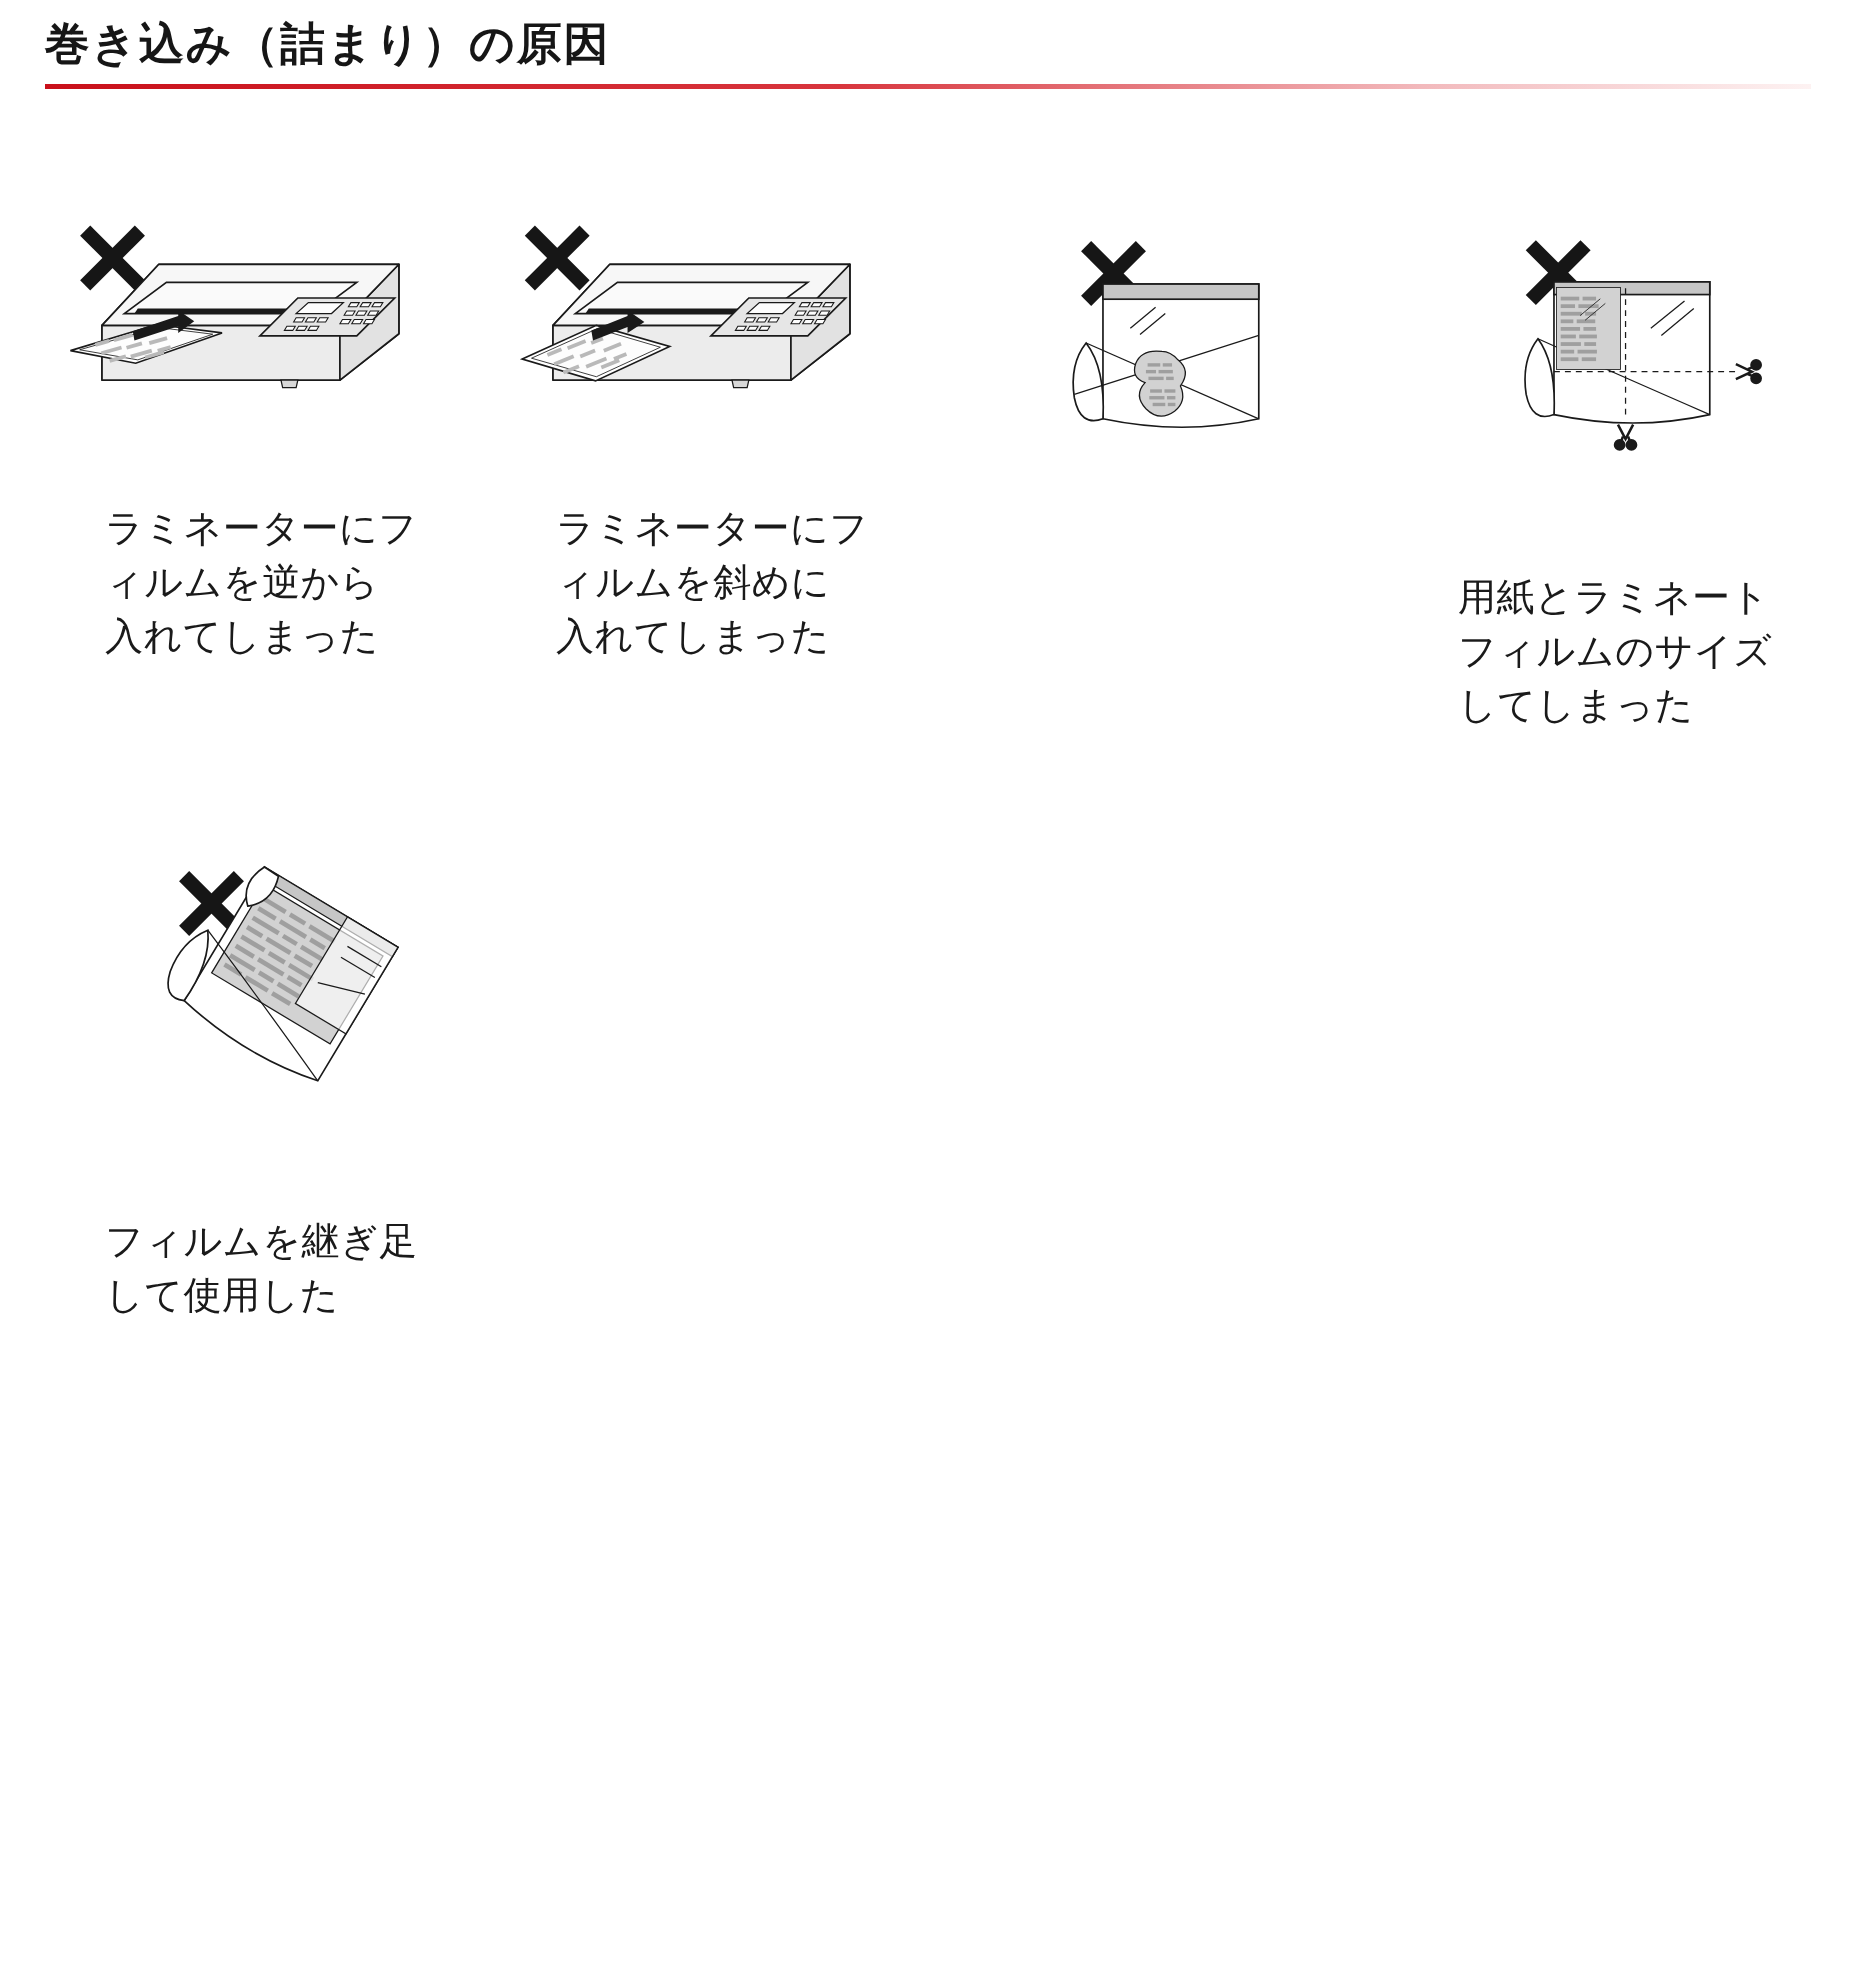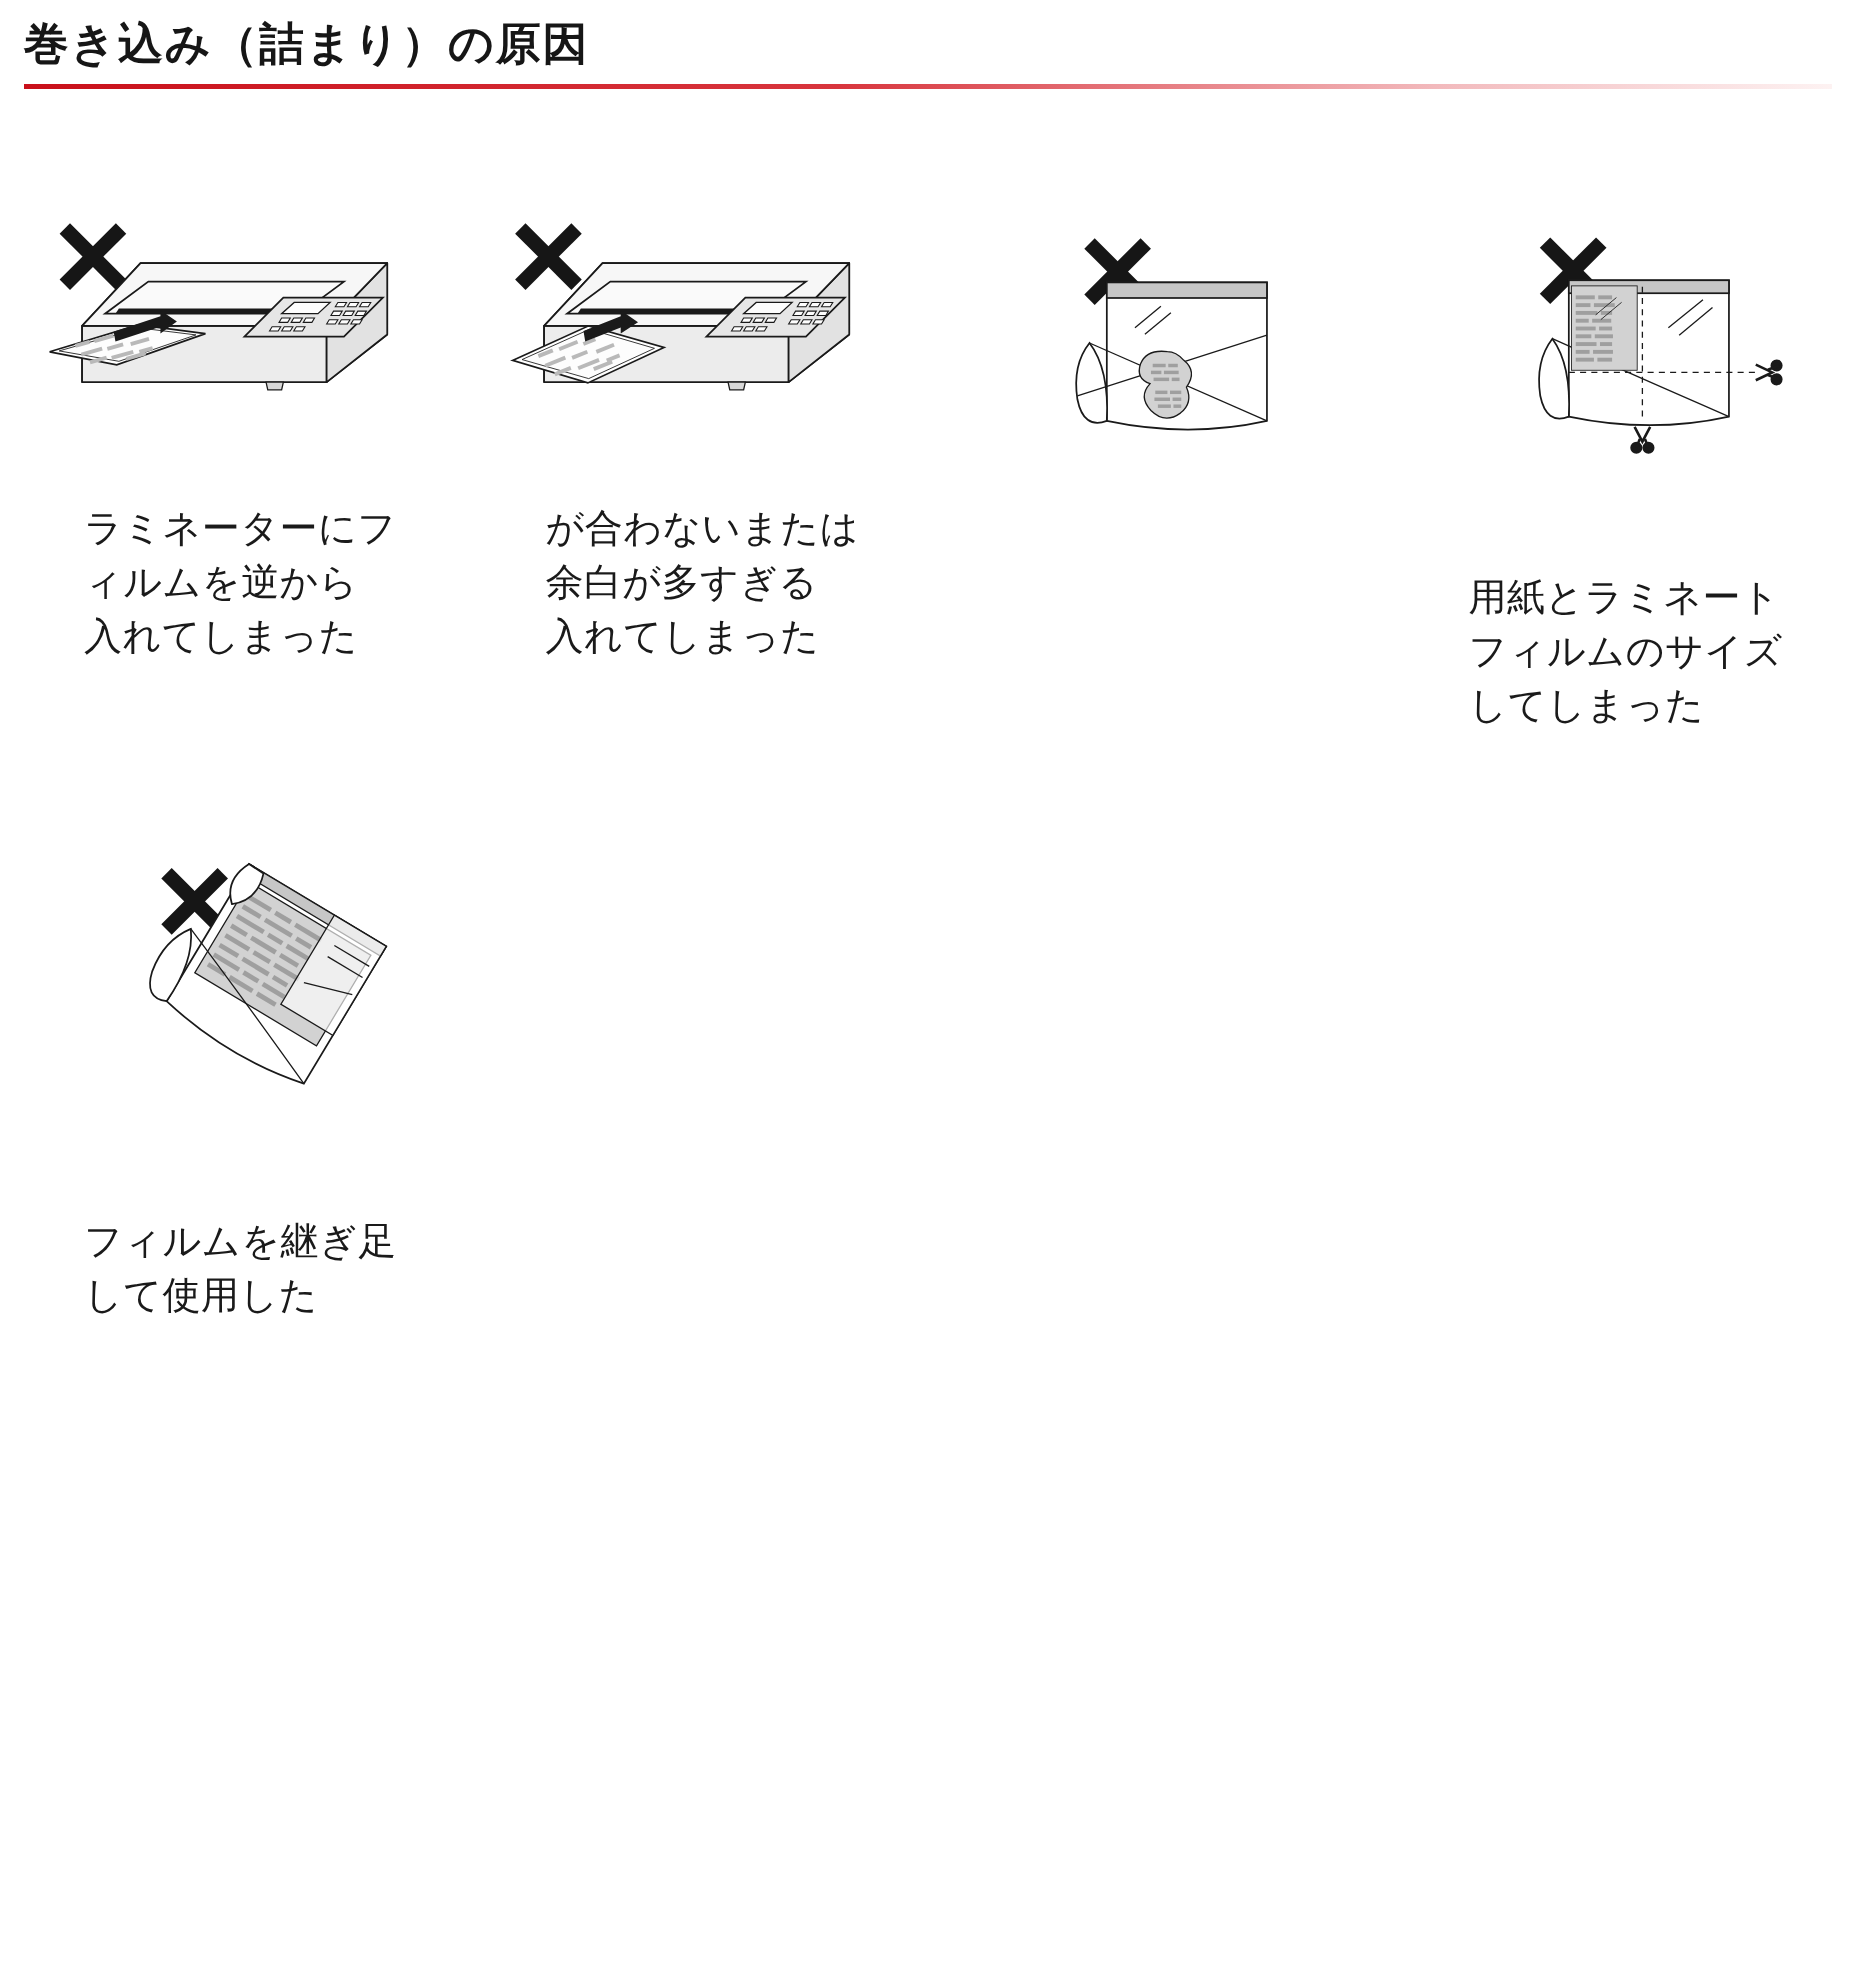--- a/index.html
+++ b/index.html
@@ -13,21 +13,21 @@
     font-family: "Liberation Sans", "DejaVu Sans", sans-serif;
     color: #1a1a1a;
     overflow: hidden;
   }
 
   .page {
     position: relative;
     width: 1856px;
     height: 1424px;
     box-sizing: border-box;
-    padding: 0 15px;
+    padding: 0 36px;
   }
 
   
   .header {
     padding: 19px 8.6px 12px 8.6px;
   }
   .header-title {
     font-size: 45px;
     font-weight: bold;
     letter-spacing: 1.7px;
@@ -206,21 +206,21 @@
               <rect x="172" y="344" width="52" height="9" transform="rotate(-22 172 344)"></rect>
               <rect x="238" y="326" width="32" height="9" transform="rotate(-22 238 326)"></rect>
               <rect x="208" y="346" width="46" height="9" transform="rotate(-22 208 346)"></rect>
             </g>
           </g>
           <g fill="#1a1a1a">
             <path d="M186 262 L272 228 L272 214 L312 242 L272 268 L272 254 L190 286 Z"></path>
           </g>
         </svg>
       </div>
-      <div class="caption">が合わないまたは余白が多すぎる
+      <div class="caption">ラミネーターにフィルムを斜めに
 入れてしまった</div>
     </div>
 
     <div class="cell">
       <div class="figure">
         <svg viewBox="0 0 900 500" width="100%" height="432" xmlns="http://www.w3.org/2000/svg">
           <g stroke="#161616" stroke-width="34" stroke-linecap="butt">
             <line x1="290" y1="20" x2="420" y2="150"></line>
             <line x1="420" y1="20" x2="290" y2="150"></line>
           </g>

